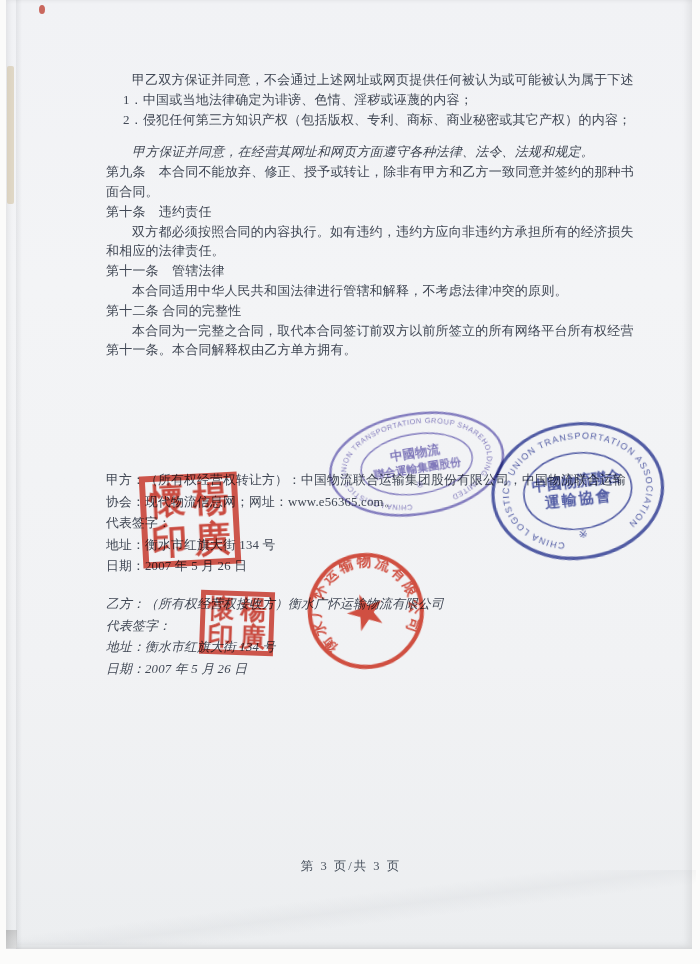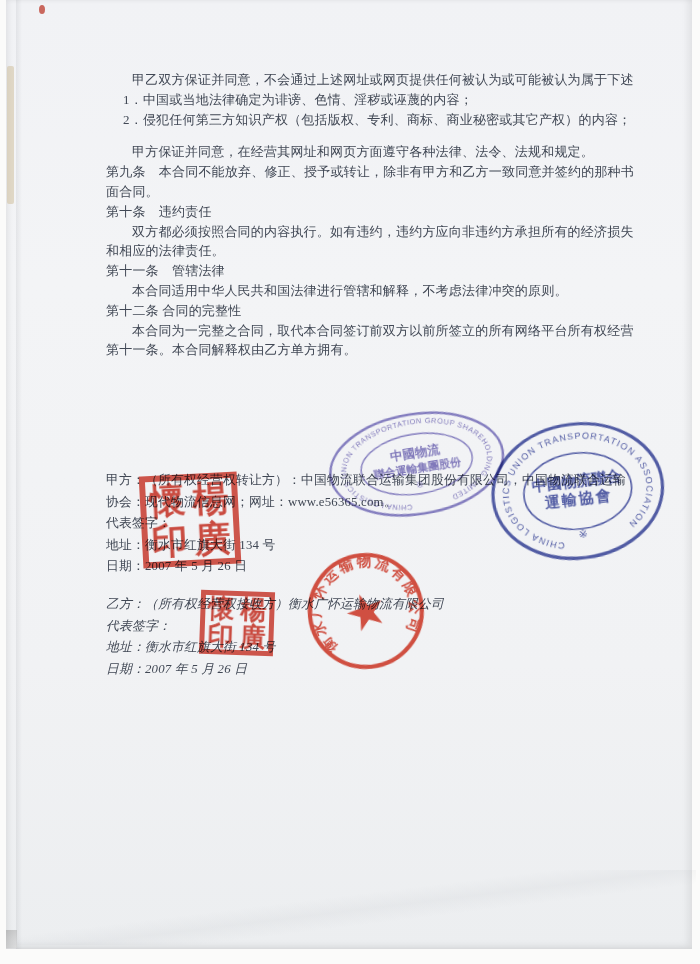--- a/index.html
+++ b/index.html
@@ -35,21 +35,21 @@
     background:linear-gradient(135deg,#9a9a9a,#d7d7d7);opacity:.55;
   }
   
   .doc{
     position:absolute;left:100px;top:70px;width:512px;
     color:#414855;font-size:13px;line-height:19.8px;letter-spacing:.2px;
   }
   .ln{min-height:19.8px;white-space:nowrap;}
   .ind{text-indent:26px;}
   .ind-num{text-indent:17px;}
-  .gap-a{margin-top:13px;}
+  .gap-a{margin-top:13px;font-style:italic;}
   .gap-b{}
   
   .party{
     position:absolute;left:100px;color:#414855;
     font-size:12.8px;line-height:21.6px;letter-spacing:.2px;white-space:nowrap;
   }
   .party-a{top:470px;}
   .party-b{top:594px;font-style:italic;}
   
   .footer{
@@ -109,20 +109,21 @@
     <div class="ln">日期：2007 年 5 月 26 日</div>
   </div>
 
   <div class="party party-b">
     <div class="ln">乙方：（所有权经营权接收方）衡水广怀运输物流有限公司</div>
     <div class="ln">代表签字：</div>
     <div class="ln">地址：衡水市红旗大街 134 号</div>
     <div class="ln">日期：2007 年 5 月 26 日</div>
   </div>
 
+  <div class="footer">第 3 页/共 3 页</div>
 
   <div class="stamp stamp-oval">
     <svg width="182" height="108" viewBox="0 0 182 108" xmlns="http://www.w3.org/2000/svg">
       <defs>
         <path id="ring-oval" d="M91,94 A71,40 0 1 1 91,14 A71,40 0 1 1 91,94"></path>
       </defs>
       <ellipse cx="91" cy="54" rx="87" ry="50" fill="none" stroke="#8179c2" stroke-width="2.5"></ellipse>
       <ellipse cx="91" cy="54" rx="56" ry="30" fill="none" stroke="#8179c2" stroke-width="1.4"></ellipse>
       <text font-size="7.3" letter-spacing="0.6" fill="#7d74bd">
         <textPath href="#ring-oval" startOffset="3%">CHINA LOGISTICS UNION TRANSPORTATION GROUP SHAREHOLDING LIMITED</textPath>

